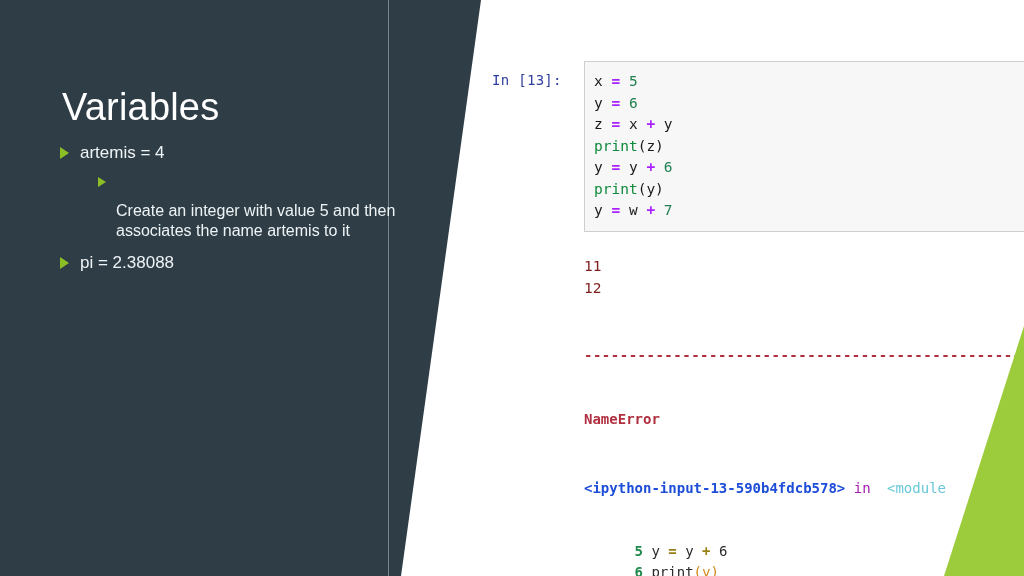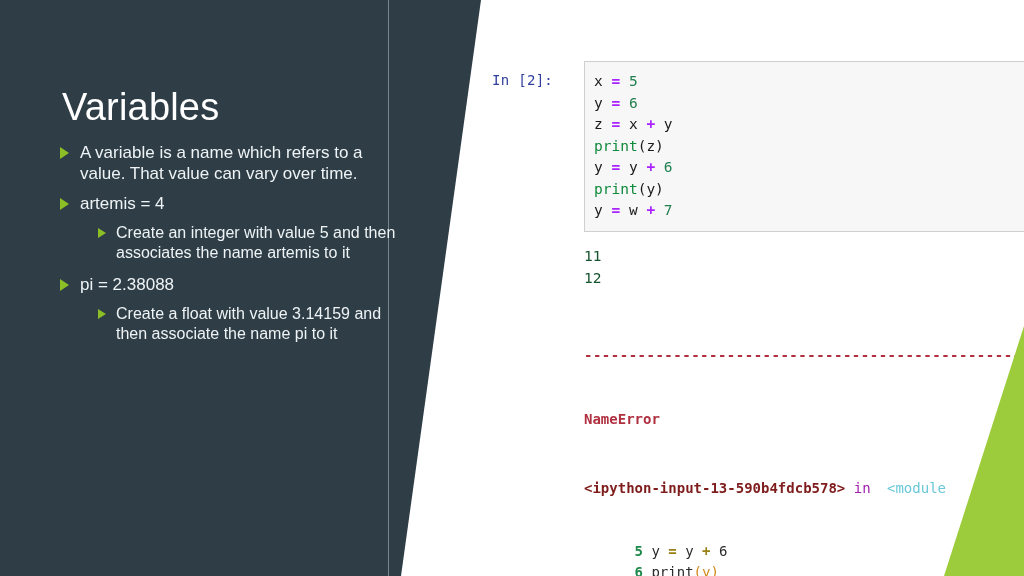--- a/index.html
+++ b/index.html
@@ -96,20 +96,21 @@
     margin-right: 10px;
   }
   .btext {
     color: #eef3f5;
     font-size: 17px;
     line-height: 1.24;
   }
   .bullet-row.lvl2 .btext {
     font-size: 16px;
     line-height: 1.25;
+    margin-top: 29px;
   }
 
   
   .nb {
     position: absolute;
     left: 484px;
     top: 58px;
     width: 540px;
     font-family: "DejaVu Sans Mono", "Liberation Mono", monospace;
   }
@@ -141,24 +142,24 @@
   }
   .t-op   { color: #aa22ff; font-weight: 700; }
   .t-num  { color: #208050; }
   .t-fn   { color: #0f8a3c; }
   .t-name { color: #1a1a1a; }
 
   
   .stdout {
     position: absolute;
     left: 100px;
-    top: 188px;
+    top: 198px;
     font-size: 14.5px;
     line-height: 21.5px;
-    color: #14532d;
+    color: #7f1d1d;
     white-space: pre;
   }
 
   
   .tb {
     position: absolute;
     left: 100px;
     top: 245px;
     width: 460px;
     font-size: 14px;
@@ -173,72 +174,64 @@
     height: 21px;
   }
   .tb-errname {
     color: #b03040;
     font-weight: 700;
     margin-top: 1px;
   }
   .tb-loc {
     margin-top: 6px;
   }
-  .tb-file   { color: #7f1d1d; font-weight: 700; }
+  .tb-file   { color: #1d4ed8; font-weight: 700; }
   .tb-in     { color: #a21caf; }
   .tb-mod    { color: #68c8d8; margin-left: 8px; }
   .tb-code   { color: #2b2b2b; }
   .tb-eq     { color: #9a8116; font-weight: 700; }
   .tb-paren  { color: #d08a1a; }
   .tb-arrow  { color: #1f8a4c; font-weight: 700; }
   .tb-cur    { color: #1f8a4c; font-weight: 700; }
 </style>
 </head>
 <body>
 
 <div id="slide">
 
   <div class="dark-panel"></div>
   <div class="panel-hairline"></div>
 
   <div class="slide-title">Variables</div>
 
   <div class="bullets">
 
-    <div class="bullet-row lvl1">
-      <span class="tri"></span>
-      <span class="btext">A variable is a name which refers to a value.  That value can vary over time.</span>
-    </div>
 
     <div class="bullet-row lvl1">
       <span class="tri"></span>
       <span class="btext">artemis = 4</span>
     </div>
 
     <div class="bullet-row lvl2">
       <span class="tri"></span>
       <span class="btext">Create an integer with value 5 and then associates the name artemis to it</span>
     </div>
 
     <div class="bullet-row lvl1">
       <span class="tri"></span>
       <span class="btext">pi = 2.38088</span>
     </div>
 
-    <div class="bullet-row lvl2">
-      <span class="tri"></span>
-      <span class="btext">Create a float with value 3.14159 and then associate the name pi to it</span>
-    </div>
 
 
   </div>
 
   <div class="nb">
 
-    <div class="in-prompt">In [2]:</div>
+    <div class="in-prompt">In [13]:</div>
 
     <div class="code-cell" id="code-cell">
         <div class="code-line"><span class="t-name">x </span><span class="t-op">=</span><span class="t-num"> 5</span></div>
         <div class="code-line"><span class="t-name">y </span><span class="t-op">=</span><span class="t-num"> 6</span></div>
         <div class="code-line"><span class="t-name">z </span><span class="t-op">=</span><span class="t-name"> x </span><span class="t-op">+</span><span class="t-name"> y</span></div>
         <div class="code-line"><span class="t-fn">print</span><span class="t-name">(z)</span></div>
         <div class="code-line"><span class="t-name">y </span><span class="t-op">=</span><span class="t-name"> y </span><span class="t-op">+</span><span class="t-num"> 6</span></div>
         <div class="code-line"><span class="t-fn">print</span><span class="t-name">(y)</span></div>
         <div class="code-line"><span class="t-name">y </span><span class="t-op">=</span><span class="t-name"> w </span><span class="t-op">+</span><span class="t-num"> 7</span></div>
       </div>

